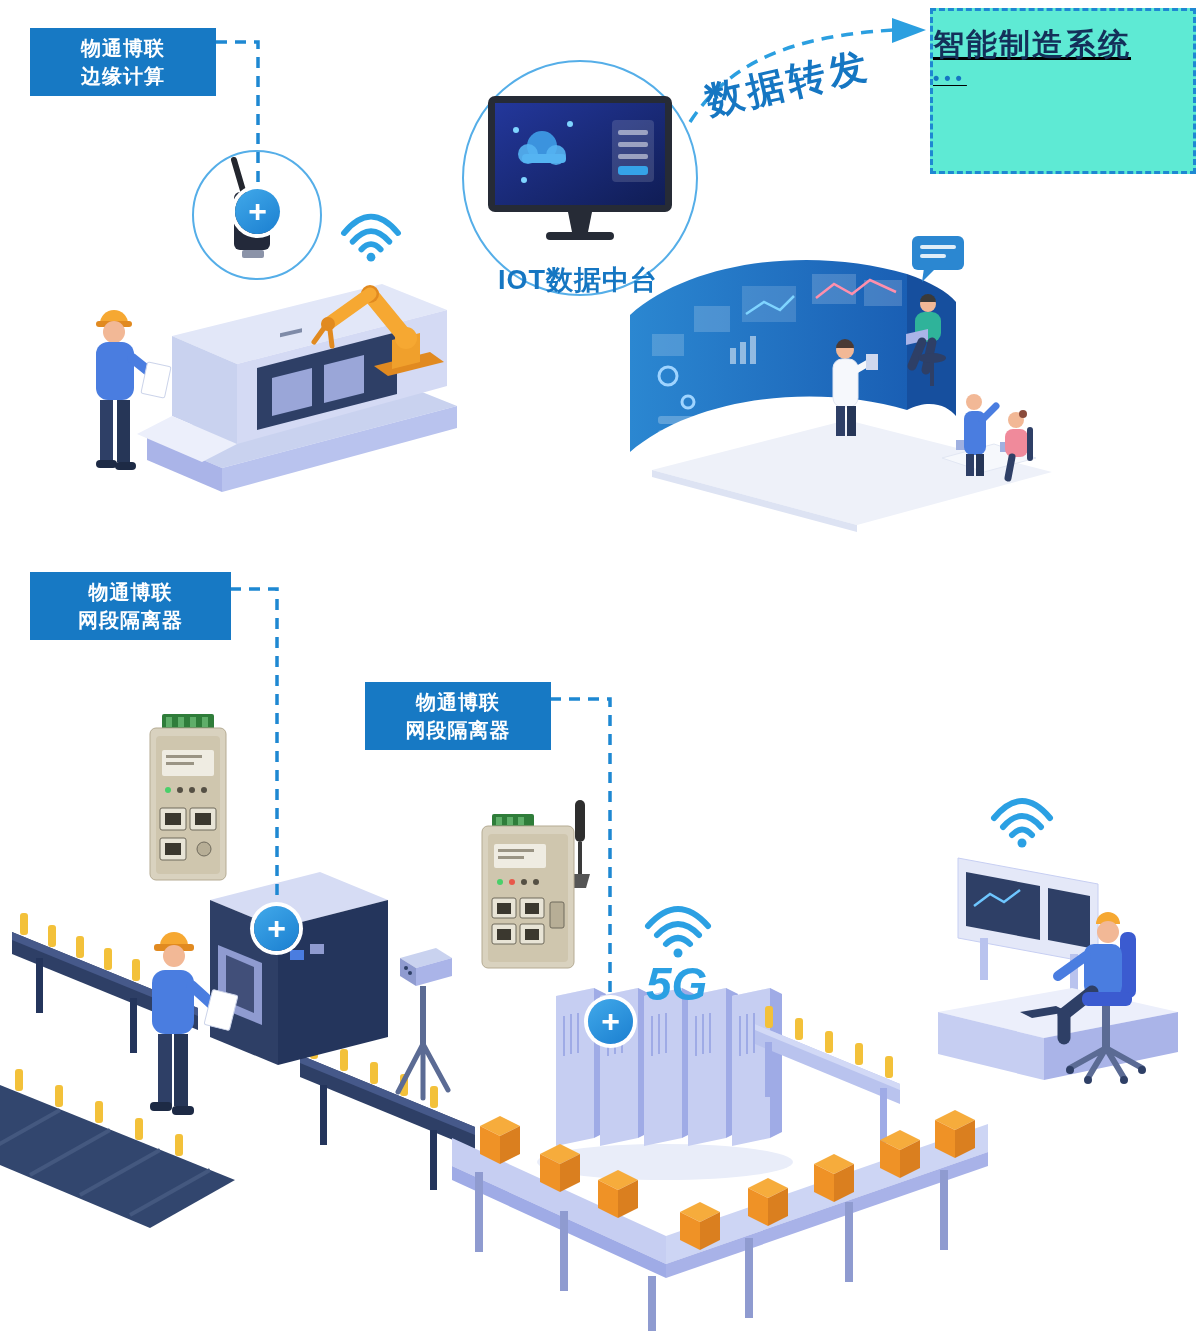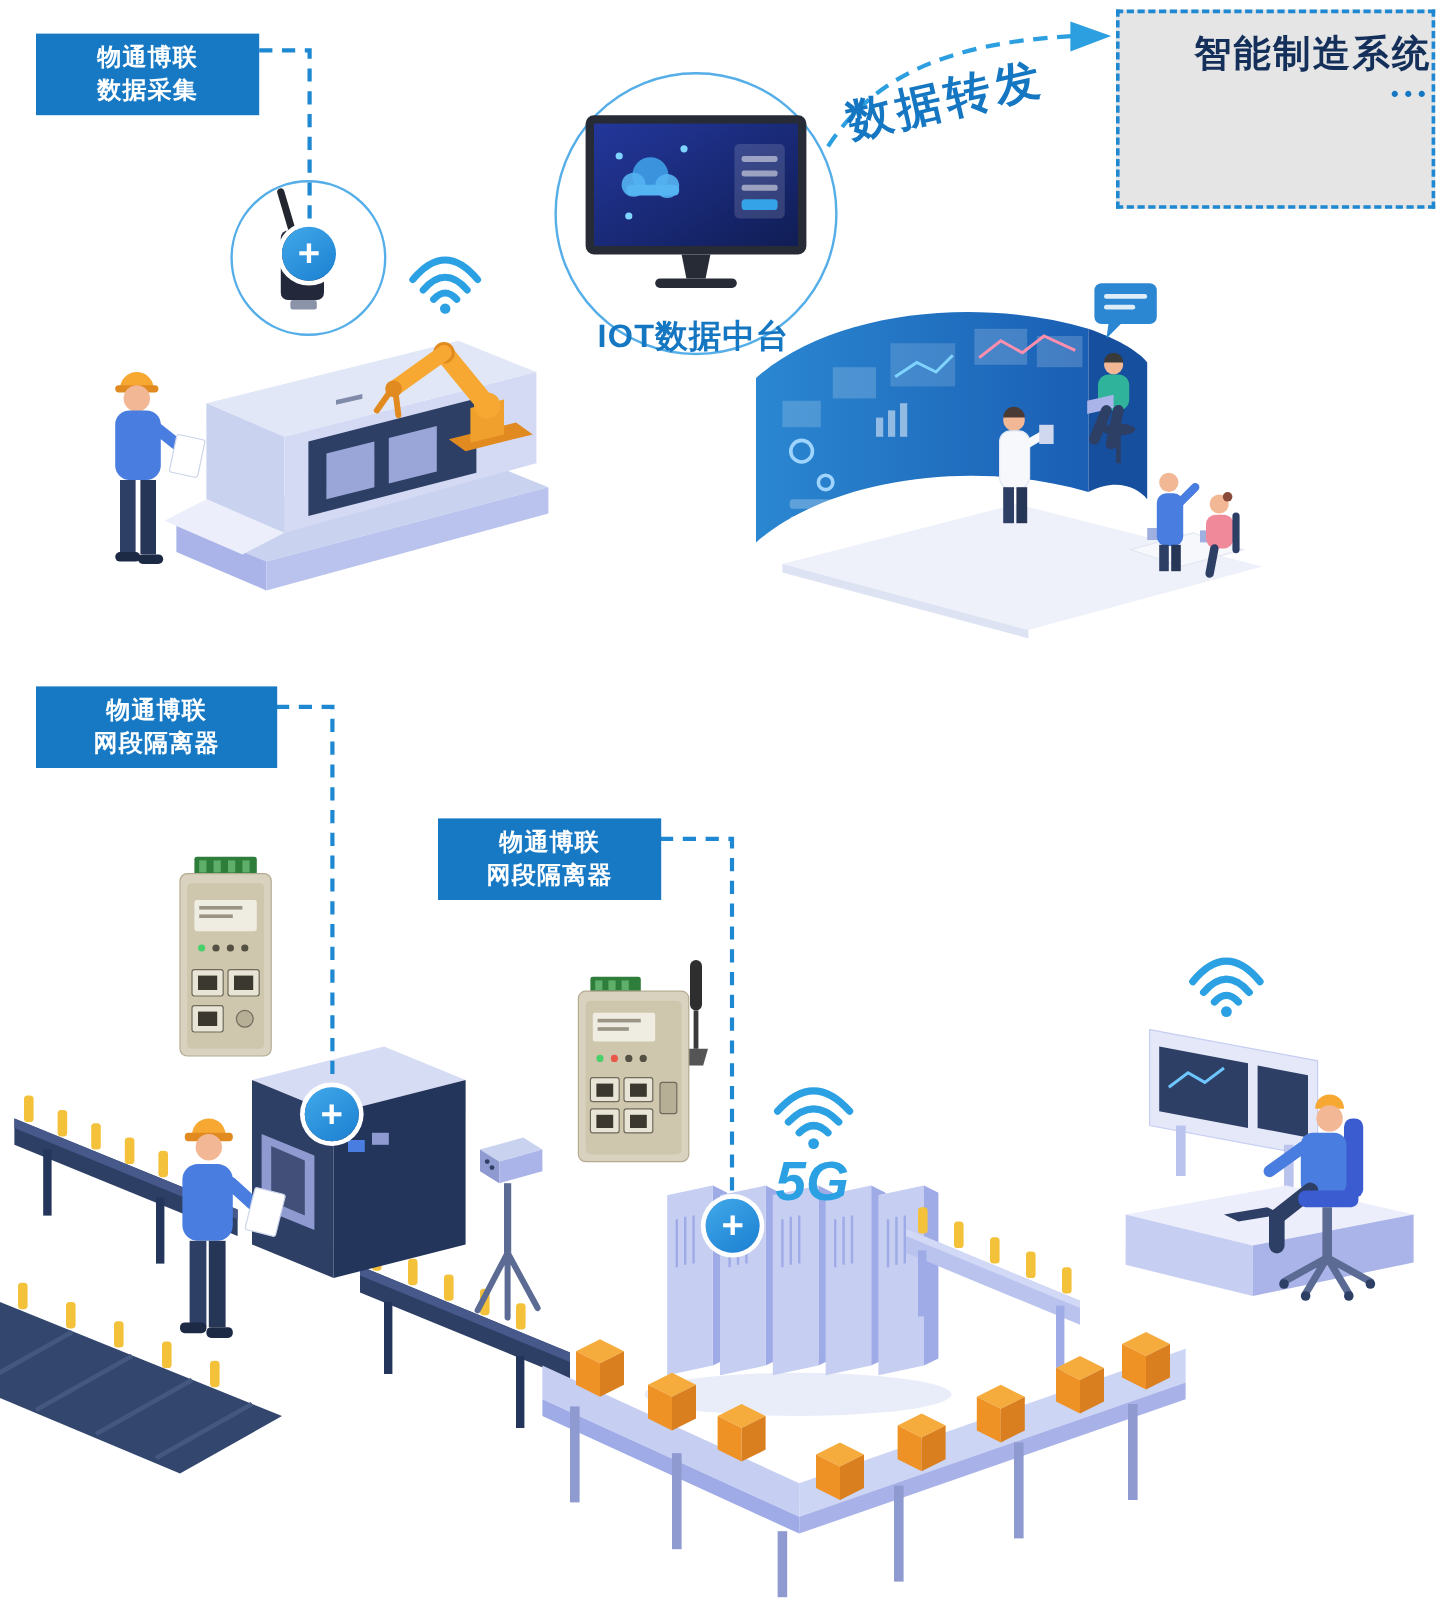--- a/index.html
+++ b/index.html
@@ -13,22 +13,22 @@
   .wifi{position:absolute;z-index:3;}
 
   .blue-label{position:absolute;background:#1779c4;color:#fff;font-weight:bold;text-align:center;
     padding:6px 10px;font-size:20px;line-height:28px;z-index:5;letter-spacing:1px;}
   .caption-box{position:absolute;background:#1779c4;color:#fff;font-weight:bold;display:flex;
     align-items:center;justify-content:center;z-index:5;letter-spacing:3px;}
   .iot-caption{position:absolute;color:#1576c2;font-weight:bold;font-size:27px;text-align:center;
     z-index:5;letter-spacing:1px;}
   .data-forward{position:absolute;color:#1576c2;font-weight:bold;font-size:38px;letter-spacing:4px;
     transform:rotate(-13deg);z-index:5;white-space:nowrap;}
-  .smart-box{position:absolute;border:3px dashed #1e88d2;background:#e5e5e5;text-align:right;z-index:5;
-    padding-top:13px;}
+  .smart-box{position:absolute;border:3px dashed #1e88d2;background:#5eead4;text-align:left;z-index:5;
+    padding-top:13px;text-decoration:underline;}
   .smart-title{font-size:31px;font-weight:bold;color:#14305a;letter-spacing:2px;}
   .smart-systems{margin-top:16px;font-size:23px;font-weight:bold;color:#1576c2;letter-spacing:1px;}
   .smart-dots{margin-top:2px;font-size:18px;font-weight:bold;color:#1576c2;letter-spacing:5px;}
   .features{position:absolute;z-index:5;color:#3a3a3a;font-size:30px;line-height:43px;font-weight:500;}
   .round-frame{position:absolute;border:2px solid #55aee8;border-radius:50%;background:#fff;z-index:3;}
   .plus-badge{position:absolute;width:45px;height:45px;border-radius:50%;
     background:linear-gradient(145deg,#41a9ea,#1b7fd0);color:#fff;display:flex;align-items:center;
     justify-content:center;font-size:32px;font-weight:bold;z-index:6;box-shadow:0 0 0 4px #fff;}
 </style>
 </head>
@@ -39,21 +39,21 @@
   <svg class="overlay">
     <path d="M197 42 H 258 V 187" fill="none" stroke="#1e88d2" stroke-width="3.5" stroke-dasharray="11 8"></path>
     <path d="M211 589 H 277 V 904" fill="none" stroke="#1e88d2" stroke-width="3.5" stroke-dasharray="11 8"></path>
     <path d="M531 699 H 610 V 997" fill="none" stroke="#1e88d2" stroke-width="3.5" stroke-dasharray="11 8"></path>
     <path d="M690 122 C 728 64 788 36 894 30" fill="none" stroke="#2b9fe0" stroke-width="3.5" stroke-dasharray="12 8"></path>
     <polygon points="892,18 926,30 892,43" fill="#2b9fe0"></polygon>
   </svg>
 
   <div class="blue-label" style="left:30px;top:28px;width:166px;">
     <div>物通博联</div>
-    <div>数据采集</div>
+    <div>边缘计算</div>
   </div>
 
   <div class="round-frame" style="left:192px;top:150px;width:126px;height:126px;">
     <svg width="126" height="126" viewBox="0 0 126 126">
       <line x1="50" y1="42" x2="40" y2="8" stroke="#23262e" stroke-width="6" stroke-linecap="round"></line>
       <rect x="40" y="40" width="36" height="58" rx="6" fill="#23293a"></rect>
       <rect x="44" y="46" width="28" height="16" rx="2" fill="#39415a"></rect>
       <circle cx="49" cy="72" r="3" fill="#49d06a"></circle>
       <circle cx="60" cy="72" r="3" fill="#e8584a"></circle>
       <rect x="48" y="98" width="22" height="8" rx="2" fill="#8b93a8"></rect>

